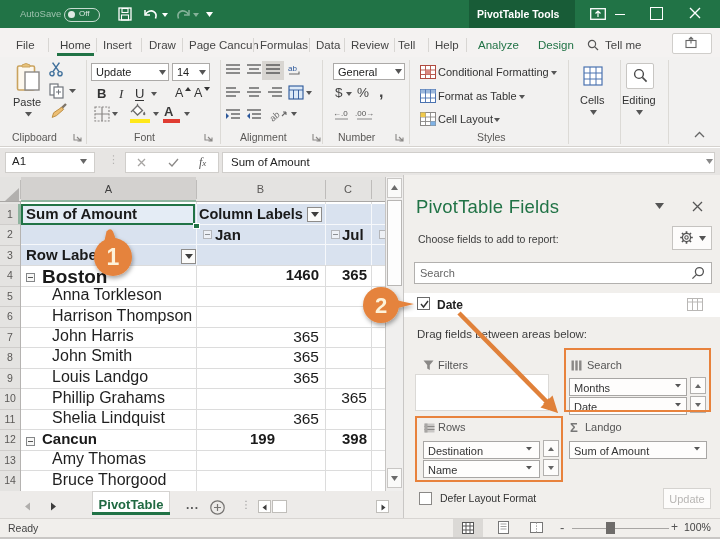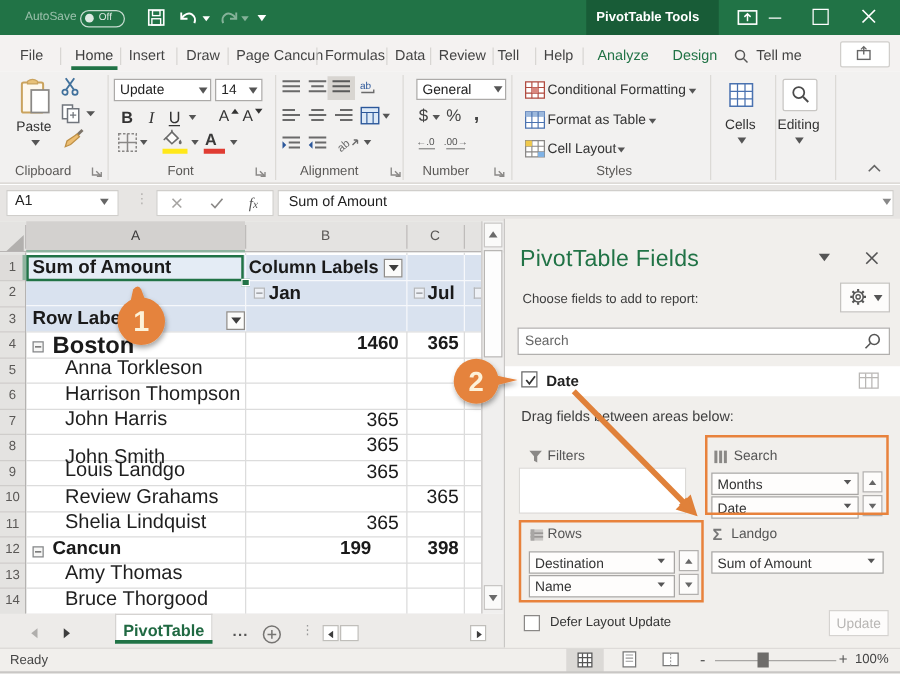--- a/index.html
+++ b/index.html
@@ -443,32 +443,32 @@
 <div id="rows">
 <div class="ab" style="left:26px;top:273px;width:9px;height:9px;background:#f7f7f6;border:1px solid #848688;box-sizing:border-box"></div>
 <div class="ab" style="left:28px;top:277px;width:5px;height:1px;background:#555"></div>
 <div class="t" style="left:42px;top:267.2px;font-size:19px;font-weight:bold;color:#1a1a1a">Boston</div>
 <div class="t" style="left:250px;top:267.2px;width:69px;text-align:right;font-size:15px;font-weight:bold;color:#1a1a1a">1460</div>
 <div class="t" style="left:300px;top:267.2px;width:67px;text-align:right;font-size:15px;font-weight:bold;color:#1a1a1a">365</div>
 <div class="t" style="left:52px;top:287.3px;font-size:16px;color:#1f1f1f">Anna Torkleson</div>
 <div class="t" style="left:52px;top:307.8px;font-size:16px;color:#1f1f1f">Harrison Thompson</div>
 <div class="t" style="left:52px;top:328.3px;font-size:16px;color:#1f1f1f">John Harris</div>
 <div class="t" style="left:250px;top:328.7px;width:69px;text-align:right;font-size:15.5px;color:#1a1a1a">365</div>
-<div class="t" style="left:52px;top:358px;font-size:16px;color:#1f1f1f">John Smith</div>
+<div class="t" style="left:52px;top:348px;font-size:16px;color:#1f1f1f">John Smith</div>
 <div class="t" style="left:250px;top:349.2px;width:69px;text-align:right;font-size:15.5px;color:#1a1a1a">365</div>
 <div class="t" style="left:52px;top:369.3px;font-size:16px;color:#1f1f1f">Louis Landgo</div>
 <div class="t" style="left:250px;top:369.7px;width:69px;text-align:right;font-size:15.5px;color:#1a1a1a">365</div>
-<div class="t" style="left:52px;top:389.8px;font-size:16px;color:#1f1f1f">Review Grahams</div>
+<div class="t" style="left:52px;top:389.8px;font-size:16px;color:#1f1f1f">Phillip Grahams</div>
 <div class="t" style="left:300px;top:390.2px;width:67px;text-align:right;font-size:15.5px;color:#1a1a1a">365</div>
 <div class="t" style="left:52px;top:410.3px;font-size:16px;color:#1f1f1f">Shelia Lindquist</div>
 <div class="t" style="left:250px;top:410.7px;width:69px;text-align:right;font-size:15.5px;color:#1a1a1a">365</div>
 <div class="ab" style="left:26px;top:437px;width:9px;height:9px;background:#f7f7f6;border:1px solid #848688;box-sizing:border-box"></div>
 <div class="ab" style="left:28px;top:441px;width:5px;height:1px;background:#555"></div>
 <div class="t" style="left:42px;top:431.2px;font-size:15px;font-weight:bold;color:#1a1a1a">Cancun</div>
-<div class="t" style="left:250px;top:431.2px;width:69px;text-align:center;font-size:15px;font-weight:bold;color:#1a1a1a">199</div>
+<div class="t" style="left:250px;top:431.2px;width:69px;text-align:left;font-size:15px;font-weight:bold;color:#1a1a1a">199</div>
 <div class="t" style="left:300px;top:431.2px;width:67px;text-align:right;font-size:15px;font-weight:bold;color:#1a1a1a">398</div>
 <div class="t" style="left:52px;top:451.3px;font-size:16px;color:#1f1f1f">Amy Thomas</div>
 <div class="t" style="left:52px;top:471.8px;font-size:16px;color:#1f1f1f">Bruce Thorgood</div>
 </div>
 
 <div class="ab" style="left:385px;top:177px;width:18px;height:313.5px;background:#f0efee;border-left:1px solid #c6c4c2;box-sizing:border-box"></div>
 <div class="ab" style="left:387px;top:178px;width:15px;height:20px;background:#fafaf9;border:1px solid #c8c6c4;box-sizing:border-box"></div>
 <svg style="left:391px;top:185px" width="7" height="5" viewBox="0 0 7 5">
         <path d="M3.5 0 L7 5 L0 5 Z" fill="#6a6a6a"></path>
       </svg>
@@ -631,21 +631,21 @@
 
 <div class="t" style="left:570px;top:421px;font-size:13px;color:#777;font-weight:bold">Σ</div>
 <div class="t" style="left:585px;top:422px;font-size:11px;color:#555">Landgo</div>
 <div class="ab" style="left:569px;top:441px;width:138px;height:18px;background:#fefdfc;border:1px solid #a8a6a4;box-sizing:border-box"></div>
 <div class="t" style="left:574px;top:446px;font-size:11px;color:#333">Sum of Amount</div>
 <svg style="left:694px;top:447px" width="6" height="3.6" viewBox="0 0 6 3.6">
         <path d="M0 0 L6 0 L3 3.6 Z" fill="#555"></path>
       </svg>
 
 <div class="ab" style="left:419px;top:492px;width:13px;height:13px;background:#fff;border:1px solid #8a8886;box-sizing:border-box"></div>
-<div class="t" style="left:440px;top:493px;font-size:10.5px;color:#333">Defer Layout Update</div>
+<div class="t" style="left:440px;top:493px;font-size:10.5px;color:#333">Defer Layout Format</div>
 <div class="ab" style="left:663px;top:488px;width:48px;height:21px;background:#fdfcfb;border:1px solid #d5d3d0;box-sizing:border-box"></div>
 <div class="t" style="left:663px;top:494px;width:48px;text-align:center;font-size:11px;color:#b8b6b4">Update</div>
 </div>
 
 <div id="annot">
 
 <div class="ab" style="left:564px;top:348px;width:147px;height:64px;border:2.5px solid #e8823c;box-sizing:border-box"></div>
 <div class="ab" style="left:415px;top:416px;width:148px;height:66px;border:2.5px solid #e8823c;box-sizing:border-box"></div>
 
 <svg style="left:0;top:0" width="720" height="539" viewBox="0 0 720 539">

